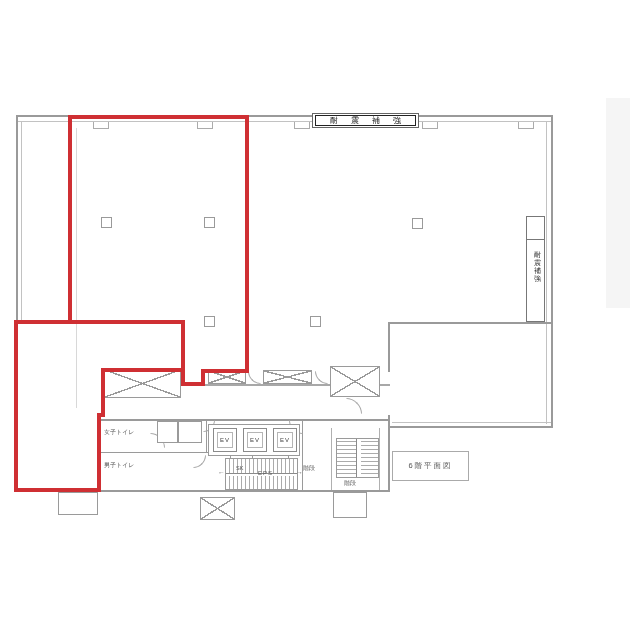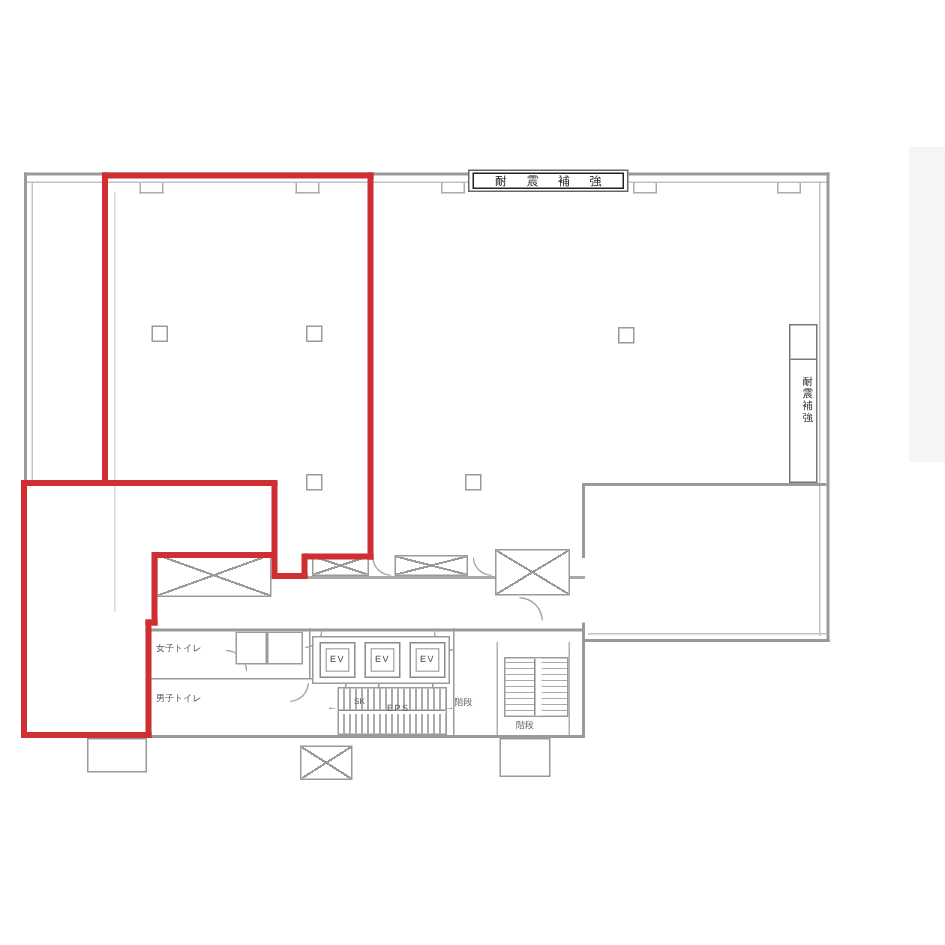--- a/index.html
+++ b/index.html
@@ -122,20 +122,23 @@
   <div class="frame" style="left:312px; top:113px; width:107px; height:15px; border:1px solid #666;"></div>
   <div class="frame" style="left:315px; top:115px; width:101px; height:11px; border:1.2px solid #222; display:flex; align-items:center; justify-content:center;">
     <span style="font-size:8px; color:#111; letter-spacing:13px; text-indent:13px; line-height:9px;">耐震補強</span>
   </div>
 
   <div class="frame" style="left:526px; top:216px; width:19px; height:106px; border:1.2px solid #777;">
     <div class="abs" style="left:0; top:22px; width:100%; height:1px; background:#777;"></div>
     <span style="position:absolute; left:5px; top:28px; writing-mode:vertical-rl; font-size:7px; color:#222; letter-spacing:8px;">耐震補強</span>
   </div>
 
+  <div class="frame" style="left:392px; top:451px; width:77px; height:30px; border:1px solid #aaa; display:flex; align-items:center; justify-content:center;">
+    <span style="font-size:7.5px; color:#555; letter-spacing:2px;">6階平面図</span>
+  </div>
 
   <div class="red" style="left:68px;  top:115px; width:181px; height:4px;"></div>
   <div class="red" style="left:245px; top:115px; width:4px;  height:258px;"></div>
   <div class="red" style="left:203px; top:369px; width:46px; height:4px;"></div>
   <div class="red" style="left:201px; top:369px; width:4px;  height:17px;"></div>
   <div class="red" style="left:183px; top:382px; width:22px; height:4px;"></div>
   <div class="red" style="left:181px; top:322px; width:4px;  height:64px;"></div>
   <div class="red" style="left:16px;  top:320px; width:169px; height:4px;"></div>
   <div class="red" style="left:68px;  top:115px; width:4px;  height:209px;"></div>
   <div class="red" style="left:102px; top:368px; width:81px; height:4px;"></div>

